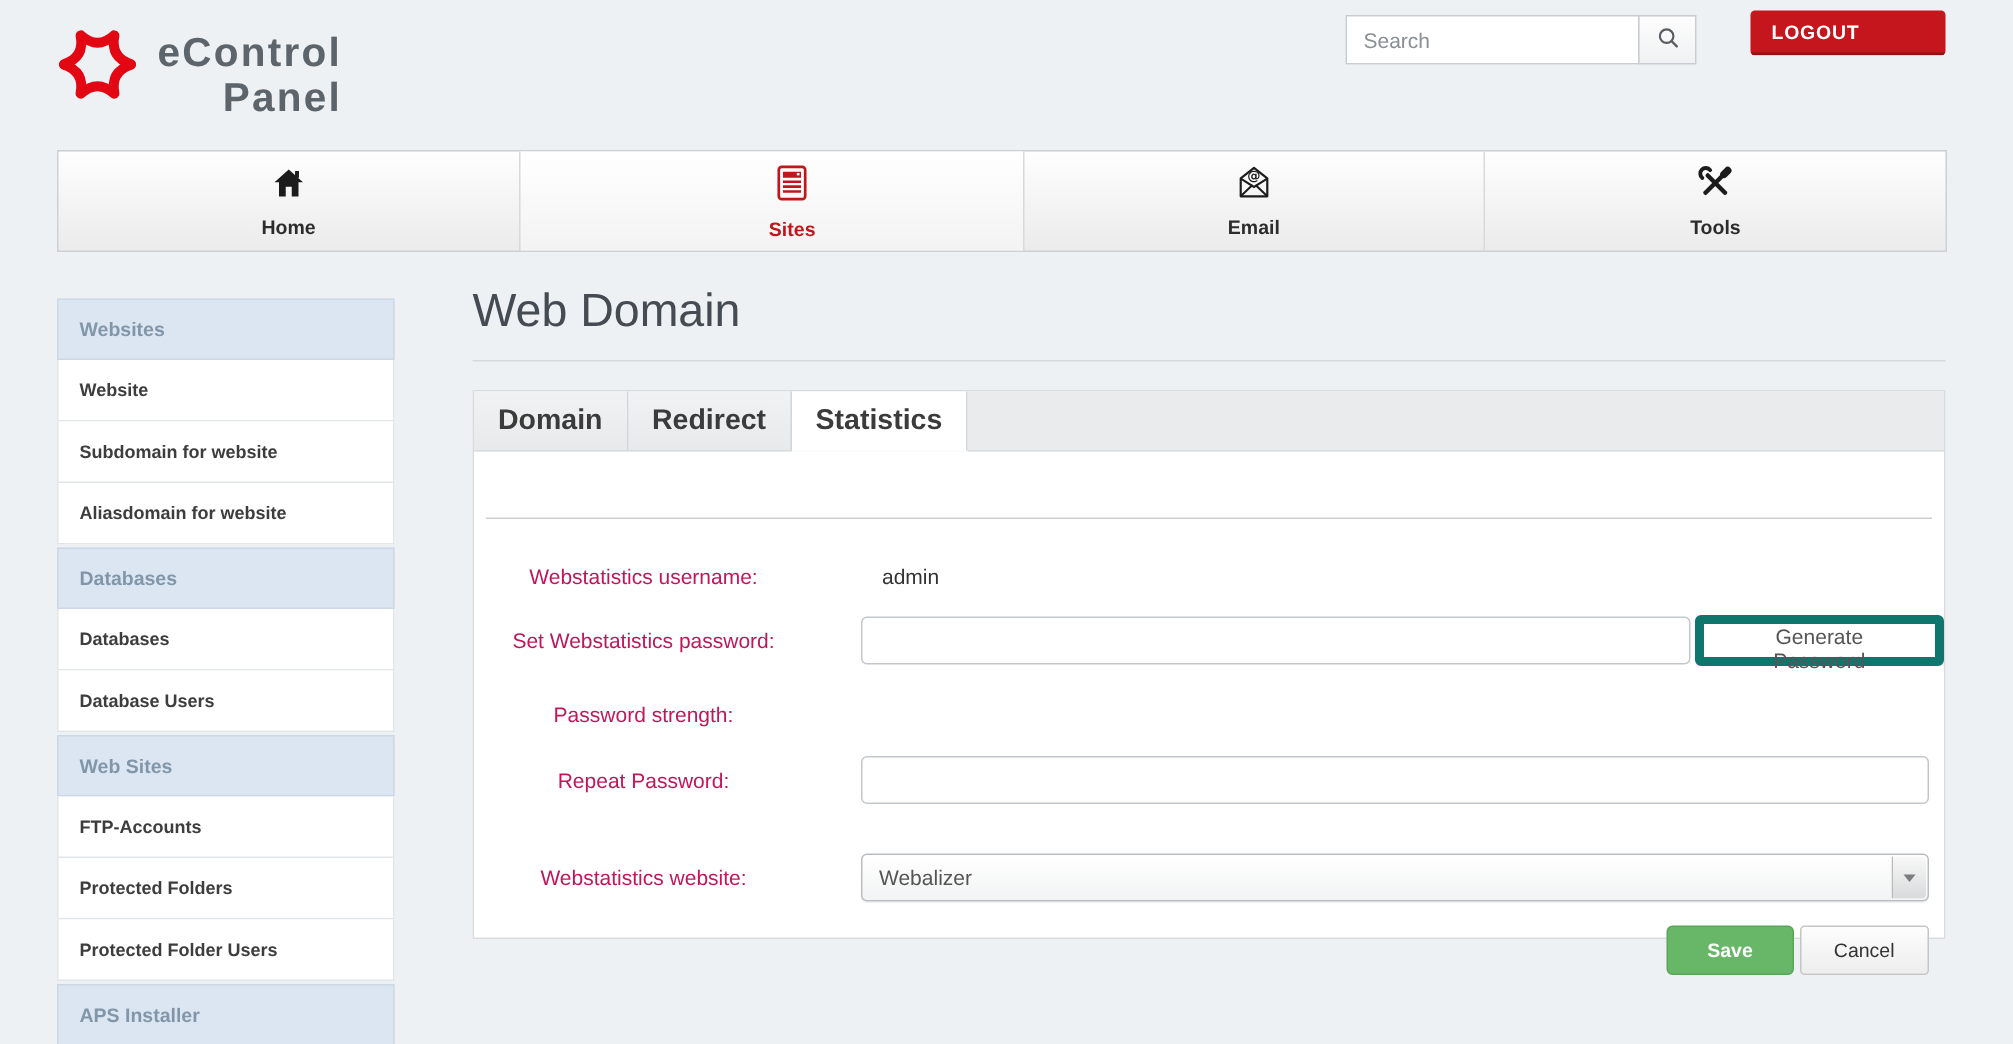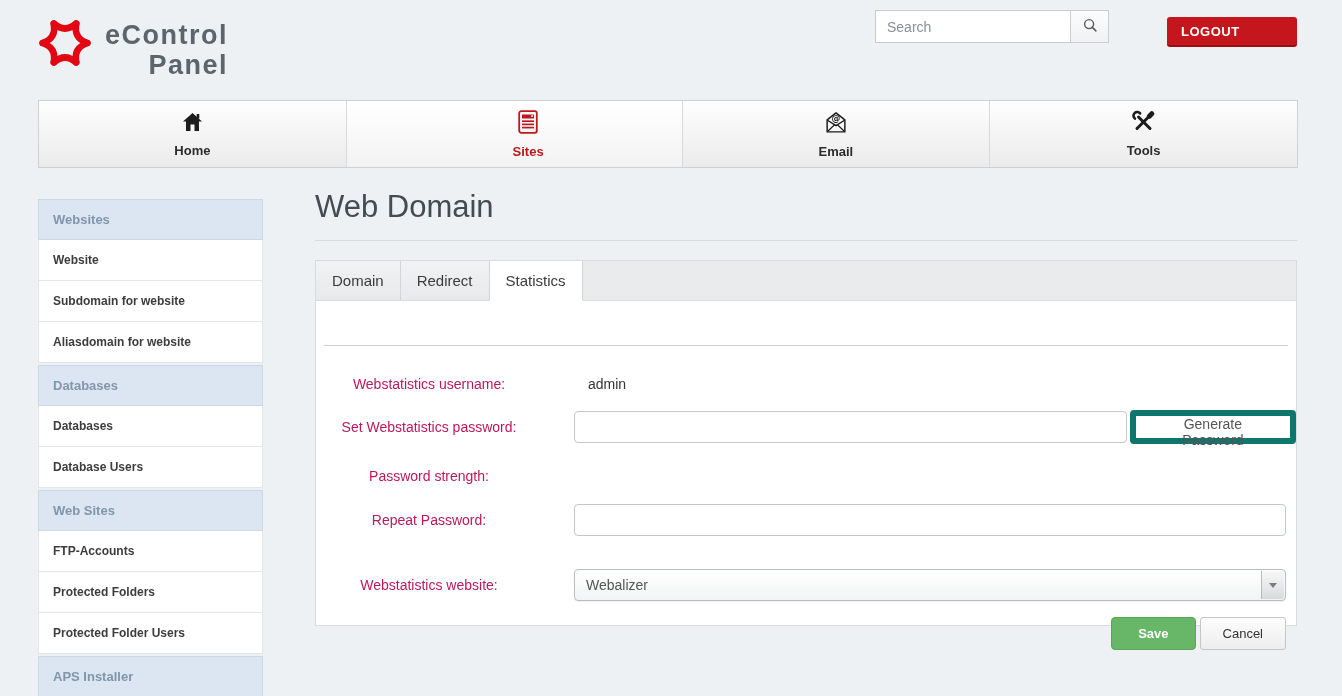--- a/index.html
+++ b/index.html
@@ -12,34 +12,34 @@
   }
 
   
   .header { position: relative; height: 100px; }
   .logo { position: absolute; left: 34px; top: 10px; display: flex; align-items: flex-start; cursor: pointer; }
   .logo-text {
     margin-left: 9px; margin-top: 10px;
     font-size: 27px; font-weight: bold; color: #5d656c;
     letter-spacing: 1.5px; line-height: 30px; text-align: right;
   }
-  .search-wrap { position: absolute; left: 875px; top: 10px; display: flex; justify-content: flex-end; }
+  .search-wrap { position: absolute; left: 897px; top: 10px; display: flex; justify-content: flex-end; }
   .search-input {
     width: 196px; height: 33px; border: 1px solid #c9cdd1; background: #fff;
     padding: 0 11px; font-size: 14px; color: #555; outline: none;
     font-family: "Liberation Sans", sans-serif;
   }
   .search-input::placeholder { color: #8a8f94; }
   .search-btn {
     width: 39px; height: 33px; margin-left: -1px;
     border: 1px solid #c9cdd1; background: linear-gradient(#fdfdfd, #f0f1f2);
     display: flex; align-items: center; justify-content: center; cursor: pointer;
   }
   .logout-btn {
-    position: absolute; left: 1167px; top: 17px; width: 130px; height: 30px;
+    position: absolute; left: 1167px; top: 7px; width: 130px; height: 30px;
     background: #c4161c; border: none; border-bottom: 2px solid #991013; border-radius: 3px;
     color: #fff; font-weight: bold; font-size: 13px; letter-spacing: 0.5px;
     text-align: left; padding-left: 14px; cursor: pointer;
     font-family: "Liberation Sans", sans-serif;
   }
 
   
   .navbar {
     margin-left: 38px; width: 1260px; height: 68px;
     border: 1px solid #cdd1d4; background: linear-gradient(#fefefe, #ebebeb);
@@ -70,21 +70,21 @@
   }
 
   .main { margin-left: 52px; width: 982px; }
   .page-title { font-size: 31px; font-weight: 400; color: #454b52; line-height: 40px; }
   .title-rule { border: none; border-top: 1px solid #d7dadd; margin-top: 13px; }
 
   
   .panel { margin-top: 19px; border: 1px solid #d9dcde; background: #fff; height: 366px; }
   .tabs-row { display: flex; height: 40px; background: #e9ebed; border-bottom: 1px solid #d9dcde; }
   .tab {
-    padding: 0 16px; line-height: 40px; font-size: 15px; font-weight: normal; color: #3b3b3b;
+    padding: 0 16px; line-height: 40px; font-size: 19px; font-weight: bold; color: #3b3b3b;
     border-right: 1px solid #d2d5d8; background: linear-gradient(#f1f2f3, #e7e9eb);
     cursor: pointer;
   }
   .tab.active { background: #fff; margin-bottom: -1px; border-bottom: 1px solid #fff; }
   .inner-rule { border: none; border-top: 1px solid #cfcfcf; margin: 44px 8px 0; }
 
   
   .form { margin-top: 22px; }
   .form-row { display: flex; align-items: center; min-height: 32px; }
   .form-label { width: 226px; flex: none; text-align: center; font-size: 14px; color: #be185d; margin-right: 32px; }

